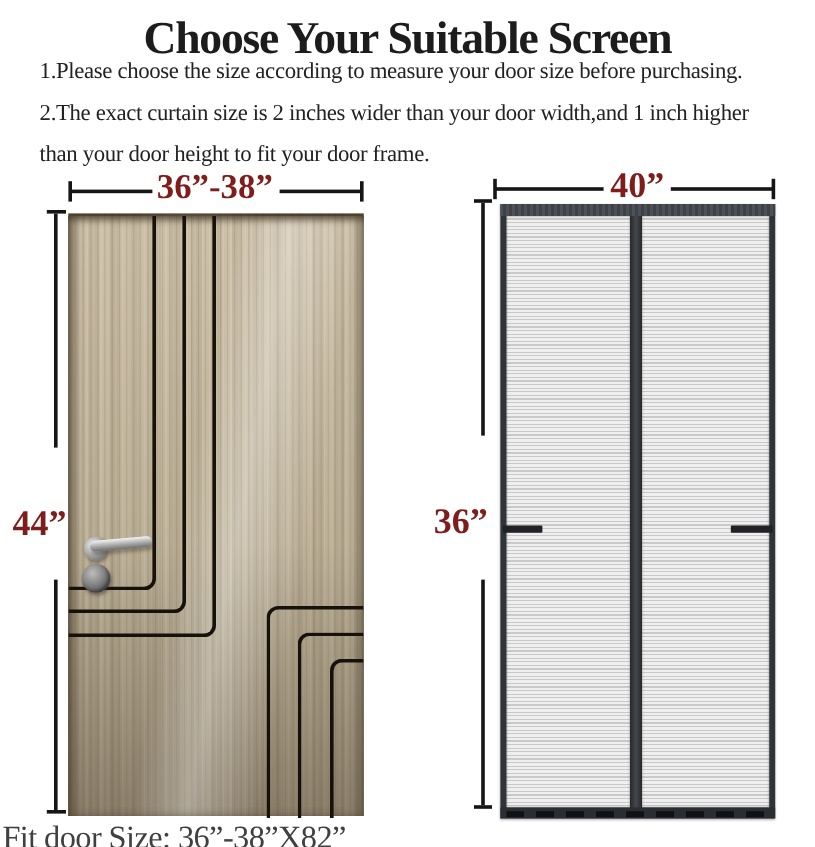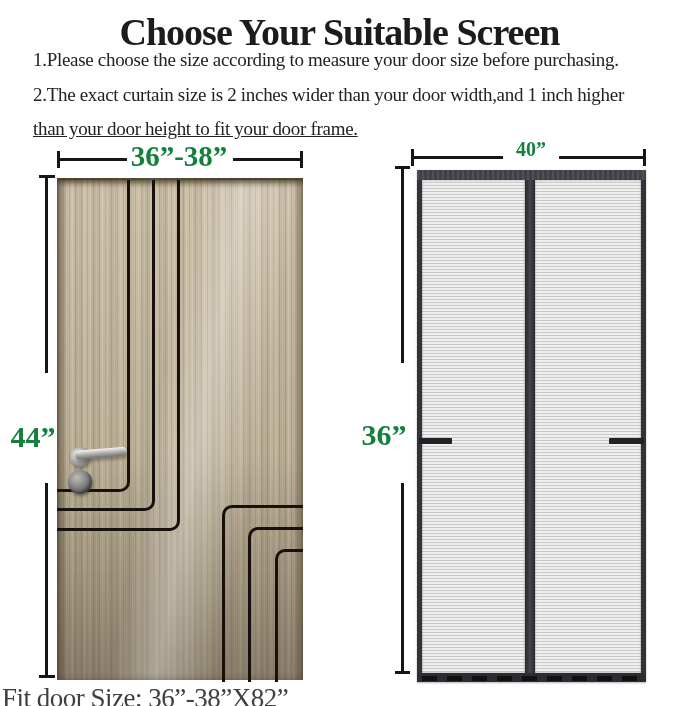--- a/index.html
+++ b/index.html
@@ -10,46 +10,46 @@
   *{margin:0;padding:0;box-sizing:border-box;}
   body{background:#ffffff;font-family:"Liberation Serif","DejaVu Serif",serif;}
   .stage{position:relative;width:679px;height:706px;background:#ffffff;overflow:hidden;color:var(--text);margin-top:10px;}
 
   
   .title{position:absolute;top:0px;left:0;width:679px;text-align:center;
          font-size:38px;font-weight:bold;letter-spacing:-1px;white-space:nowrap;}
   .instr{position:absolute;left:33px;font-size:19px;letter-spacing:-0.3px;white-space:nowrap;color:#222;}
   .instr.l1{top:39px;}
   .instr.l2{top:74px;}
-  .instr.l3{top:108px;text-decoration:underline;}
+  .instr.l3{top:108px;}
 
   
   .dim{position:absolute;background:var(--dim-line);}
-  .dim-label{position:absolute;font-weight:bold;text-align:center;white-space:nowrap;color:#15803d;}
+  .dim-label{position:absolute;font-weight:bold;text-align:center;white-space:nowrap;color:#7f1d1d;}
 
   
   .d-wt-tick-l{left:57px;top:141px;width:3px;height:17px;}
   .d-wt-tick-r{left:300px;top:141px;width:3px;height:17px;}
   .d-wt-line-l{left:59px;top:148px;width:68px;height:3px;}
   .d-wt-line-r{left:233px;top:148px;width:68px;height:3px;}
   .d-wt-label{left:123px;top:130px;width:112px;font-size:29px;}
 
   
   .d-ht-tick-t{left:39px;top:165px;width:16px;height:3px;}
   .d-ht-tick-b{left:39px;top:665px;width:16px;height:3px;}
   .d-ht-line-t{left:45px;top:168px;width:3px;height:195px;}
   .d-ht-line-b{left:45px;top:473px;width:3px;height:193px;}
   .d-ht-label{left:5px;top:410px;width:56px;font-size:30px;}
 
   
   .s-wt-tick-l{left:411px;top:139px;width:3px;height:17px;}
   .s-wt-tick-r{left:643px;top:139px;width:3px;height:17px;}
   .s-wt-line-l{left:413px;top:146px;width:90px;height:3px;}
   .s-wt-line-r{left:559px;top:146px;width:85px;height:3px;}
-  .s-wt-label{left:503px;top:128px;width:56px;font-size:20px;}
+  .s-wt-label{left:503px;top:128px;width:56px;font-size:30px;}
 
   
   .s-ht-tick-t{left:395px;top:156px;width:15px;height:3px;}
   .s-ht-tick-b{left:395px;top:661px;width:15px;height:3px;}
   .s-ht-line-t{left:401px;top:159px;width:3px;height:194px;}
   .s-ht-line-b{left:401px;top:473px;width:3px;height:188px;}
   .s-ht-label{left:358px;top:408px;width:52px;font-size:30px;}
 
   
   .door{position:absolute;left:57px;top:168px;width:246px;height:502px;

